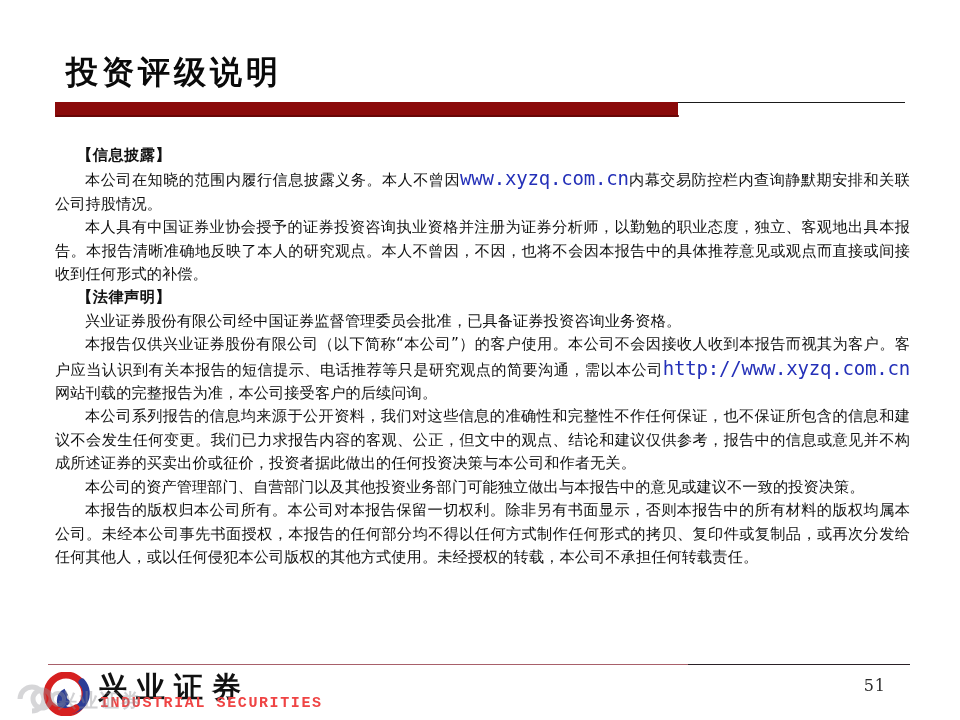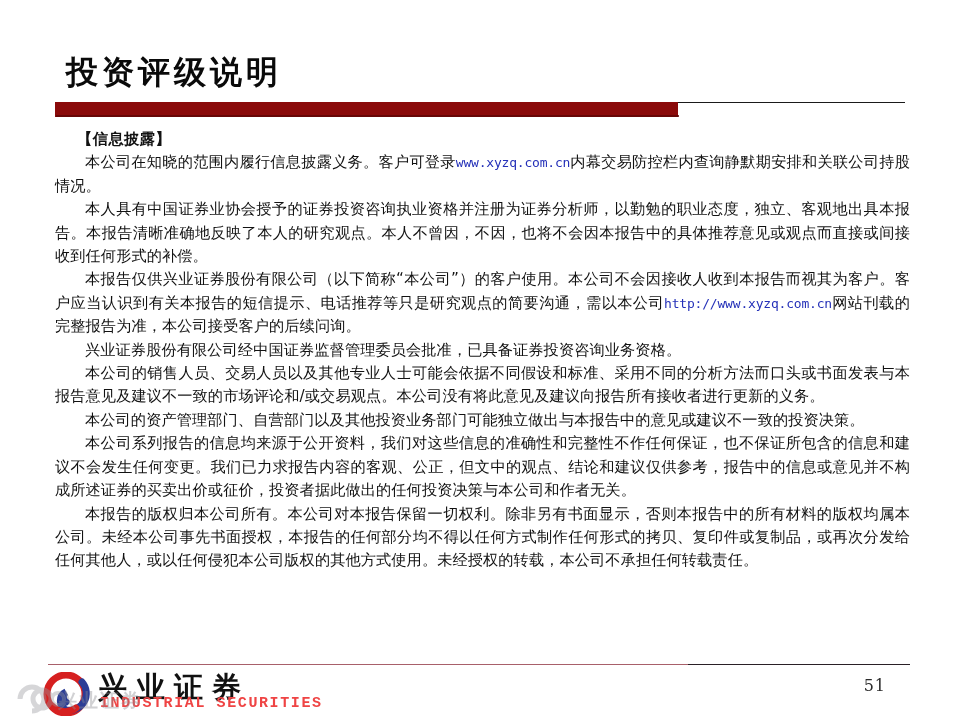--- a/index.html
+++ b/index.html
@@ -73,21 +73,21 @@
     top: 2px;
     width: 227px;
     height: 1px;
     background: #1a1a1a;
   }
 
   
   .body-block {
     position: absolute;
     left: 55px;
-    top: 128px;
+    top: 144px;
     width: 855px;
   }
   .para {
     font-family: "DejaVu Sans", "Liberation Sans", sans-serif;
     font-size: 15.2px;
     line-height: 23.4px;
     color: #121212;
     text-align: justify;
     text-justify: inter-ideograph;
     margin: 0;
@@ -98,21 +98,21 @@
     padding-left: 22px;
     text-align: left;
     letter-spacing: .5px;
   }
   .para.indent {
     text-indent: 30px;
   }
   .para .url {
     color: #2430b8;
     font-family: "DejaVu Sans Mono", "Liberation Mono", monospace;
-    font-size: 13px;
+    font-size: 19px;
     letter-spacing: -.2px;
   }
 
   
   .footer-rule {
     position: absolute;
     left: 48px;
     top: 664px;
     width: 862px;
     height: 2px;
@@ -217,35 +217,35 @@
   <div class="header-rule">
     <div class="bar"></div>
     <div class="bar-shadow"></div>
     <div class="line"></div>
   </div>
 
   <div class="body-block">
 
     <p class="para heading">【信息披露】</p>
 
-    <p class="para indent"><span>本公司在知晓的范围内履行信息披露义务。客户可登录</span><span class="url">www.xyzq.com.cn</span><span>内幕交易防控栏内查询静默期安排和关联公司持股情况。</span></p>
+    <p class="para indent"><span>本公司在知晓的范围内履行信息披露义务。本人不曾因</span><span class="url">www.xyzq.com.cn</span><span>内幕交易防控栏内查询静默期安排和关联公司持股情况。</span></p>
 
 
     <p class="para indent">本人具有中国证券业协会授予的证券投资咨询执业资格并注册为证券分析师，以勤勉的职业态度，独立、客观地出具本报告。本报告清晰准确地反映了本人的研究观点。本人不曾因，不因，也将不会因本报告中的具体推荐意见或观点而直接或间接收到任何形式的补偿。</p>
 
+    <p class="para heading">【法律声明】</p>
+
+    <p class="para indent">兴业证券股份有限公司经中国证券监督管理委员会批准，已具备证券投资咨询业务资格。</p>
 
     <p class="para indent"><span>本报告仅供兴业证券股份有限公司（以下简称“本公司”）的客户使用。本公司不会因接收人收到本报告而视其为客户。客户应当认识到有关本报告的短信提示、电话推荐等只是研究观点的简要沟通，需以本公司</span><span class="url">http://www.xyzq.com.cn</span><span>网站刊载的完整报告为准，本公司接受客户的后续问询。</span></p>
 
-    <p class="para indent">兴业证券股份有限公司经中国证券监督管理委员会批准，已具备证券投资咨询业务资格。</p>
-
-    <p class="para indent">本公司的销售人员、交易人员以及其他专业人士可能会依据不同假设和标准、采用不同的分析方法而口头或书面发表与本报告意见及建议不一致的市场评论和/或交易观点。本公司没有将此意见及建议向报告所有接收者进行更新的义务。</p>
+
+    <p class="para indent">本公司系列报告的信息均来源于公开资料，我们对这些信息的准确性和完整性不作任何保证，也不保证所包含的信息和建议不会发生任何变更。我们已力求报告内容的客观、公正，但文中的观点、结论和建议仅供参考，报告中的信息或意见并不构成所述证券的买卖出价或征价，投资者据此做出的任何投资决策与本公司和作者无关。</p>
 
     <p class="para indent">本公司的资产管理部门、自营部门以及其他投资业务部门可能独立做出与本报告中的意见或建议不一致的投资决策。</p>
-
-    <p class="para indent">本公司系列报告的信息均来源于公开资料，我们对这些信息的准确性和完整性不作任何保证，也不保证所包含的信息和建议不会发生任何变更。我们已力求报告内容的客观、公正，但文中的观点、结论和建议仅供参考，报告中的信息或意见并不构成所述证券的买卖出价或征价，投资者据此做出的任何投资决策与本公司和作者无关。</p>
 
 
 
     <p class="para indent">本报告的版权归本公司所有。本公司对本报告保留一切权利。除非另有书面显示，否则本报告中的所有材料的版权均属本公司。未经本公司事先书面授权，本报告的任何部分均不得以任何方式制作任何形式的拷贝、复印件或复制品，或再次分发给任何其他人，或以任何侵犯本公司版权的其他方式使用。未经授权的转载，本公司不承担任何转载责任。</p>
   </div>
 
   <div class="footer-rule">
     <div class="fr-red"></div>
     <div class="fr-dark"></div>
   </div>

